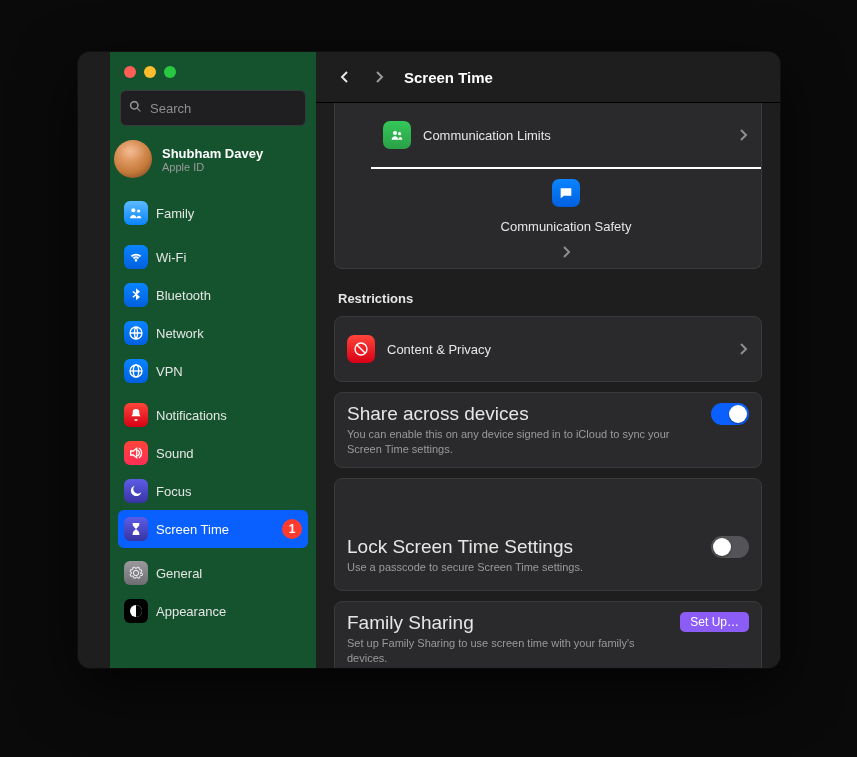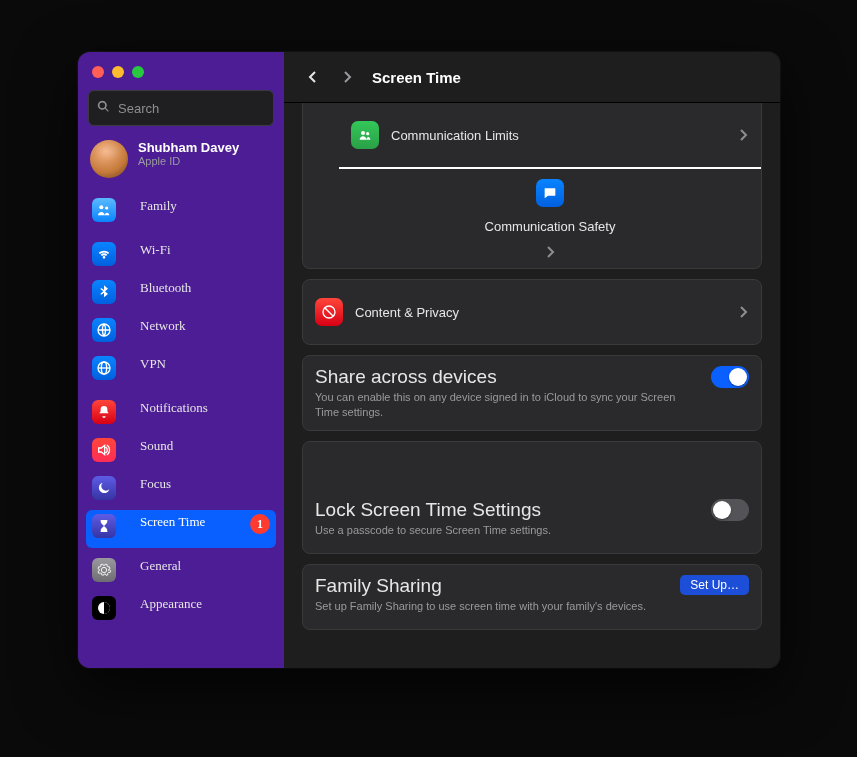--- a/index.html
+++ b/index.html
@@ -1,36 +1,36 @@
 <!DOCTYPE html>
 <html><head>
 <meta charset="utf-8">
 <style>
   html,body{margin:0;padding:0;background:#0a0a0a;font-family:-apple-system,BlinkMacSystemFont,"Segoe UI",Helvetica,Arial,sans-serif;font-size:13px;color:#e6e6e6;width:857px;height:757px;overflow:hidden;}
   .window{position:absolute;left:78px;top:52px;width:702px;height:616px;background:#1e1e1e;border-radius:12px;box-shadow:0 20px 60px rgba(0,0,0,.7),0 0 0 1px rgba(255,255,255,.05);display:flex;overflow:hidden;}
-  .sidebar{width:206px;background:#4c1d95;display:flex;flex-direction:column;overflow:hidden;}
+  .sidebar{width:206px;background:#14532d;display:flex;flex-direction:column;overflow:hidden;margin-left:32px;}
   .traffic{display:flex;gap:8px;padding:14px 14px 8px 14px;}
   .traffic .dot{width:12px;height:12px;border-radius:50%;}
   .dot.red{background:#ff5f57;}
   .dot.yellow{background:#febc2e;}
   .dot.green{background:#28c840;}
   .search-wrap{padding:4px 10px 8px;}
   .search{display:flex;align-items:center;gap:6px;background:#1f1f21;border:1px solid #3a3a3c;border-radius:6px;padding:4px 8px;height:26px;}
   .search svg{width:13px;height:13px;fill:#8e8e92;}
   .search input{background:transparent;border:none;outline:none;color:#e6e6e6;font-size:13px;flex:1;}
   .search input::placeholder{color:#8e8e92;}
-  .profile{display:flex;align-items:flex-start;gap:10px;padding:6px 12px 10px 12px;}
+  .profile{display:flex;align-items:center;gap:10px;padding:6px 12px 10px 4px;}
   .avatar{width:38px;height:38px;border-radius:50%;background:radial-gradient(circle at 40% 30%,#f4b183,#c57a3a 60%,#6b3a1a);position:relative;overflow:hidden;}
   .avatar::after{content:"";position:absolute;inset:0;background:radial-gradient(ellipse 60% 40% at 50% 30%,rgba(255,255,255,.15),transparent 60%);}
   .profile .name{font-weight:600;font-size:13px;color:#fff;}
   .profile .sub{font-size:11px;color:#9a9a9e;}
   .nav{flex:1;overflow-y:auto;padding:0 8px 8px;}
   .nav::-webkit-scrollbar{width:0;}
   .group{margin-top:6px;}
-  .item{display:flex;align-items:flex-start;gap:24px;padding:4px 6px;border-radius:6px;cursor:default;position:relative;height:30px;font-family:Liberation Serif, serif;}
+  .item{display:flex;align-items:center;gap:8px;padding:4px 6px;border-radius:6px;cursor:default;position:relative;height:30px;}
   .item.selected{background:#0a60ff;}
   .item .label{font-size:13px;color:#e6e6e6;}
   .item.selected .label{color:#fff;font-weight:500;}
   .icon-box{width:24px;height:24px;border-radius:6px;display:flex;align-items:center;justify-content:center;flex-shrink:0;}
   .icon-box svg{width:16px;height:16px;fill:#fff;}
   .family{background:linear-gradient(#5bbaff,#0a84ff);}
   .wifi{background:linear-gradient(#0a84ff,#0060df);}
   .bluetooth{background:linear-gradient(#0a84ff,#0060df);}
   .network{background:linear-gradient(#0a84ff,#0060df);}
   .vpn{background:linear-gradient(#0a84ff,#0060df);}
@@ -62,21 +62,21 @@
   .comm-safety{background:linear-gradient(#0a84ff,#0060df);}
   .content-privacy{background:linear-gradient(#ff453a,#d70015);}
   .section-title{font-size:13px;font-weight:600;color:#e6e6e6;margin:22px 4px 6px;}
   .row-col{display:flex;flex-direction:column;align-items:flex-start;flex:1;gap:2px;}
   .row-col .t{font-size:19px;color:#e6e6e6;}
   .row-col .d{font-size:11px;color:#9a9a9e;line-height:1.35;}
   .toggle{width:38px;height:22px;border-radius:11px;background:#545458;position:relative;flex-shrink:0;}
   .toggle.on{background:#0a60ff;}
   .toggle::after{content:"";position:absolute;top:2px;left:2px;width:18px;height:18px;border-radius:50%;background:#fff;box-shadow:0 1px 2px rgba(0,0,0,.4);transition:none;}
   .toggle.on::after{left:18px;}
-  .setup-btn{background:#1d4ed8;border-radius:5px;padding:3px 10px;font-size:12px;color:#fff;}
+  .setup-btn{background:#8b5cf6;border-radius:5px;padding:3px 10px;font-size:12px;color:#fff;}
   .marker2{width:20px;height:20px;border-radius:50%;background:#ff3b30;display:flex;align-items:center;justify-content:center;color:#fff;font-weight:700;font-size:12px;position:absolute;right:12px;bottom:8px;}
   .row.rel{position:relative;align-items:flex-start;}
   .row.rel .toggle{position:absolute;right:12px;top:10px;}
   .row.rel .row-col{padding-right:46px;}
 </style>
 </head>
 <body>
 
 <div class="window">
 
@@ -251,20 +251,21 @@
                 <path d="M4 5h16v11H9l-5 4V5z"></path>
               </svg>
           </div>
           <div class="row-label">Communication Safety</div>
           <svg class="chev" viewBox="0 0 12 12">
               <path d="M4 1l5 5-5 5"></path>
             </svg>
         </div>
       </div>
 
+      <div class="section-title">Restrictions</div>
 
       <div class="card">
         <div class="row">
           <div class="icon-box content-privacy">
             <svg viewBox="0 0 24 24">
                 <circle cx="12" cy="12" r="9" fill="none" stroke="#fff" stroke-width="2"></circle>
                 <path d="M6 6l12 12" stroke="#fff" stroke-width="2"></path>
               </svg>
           </div>
           <div class="row-label">Content &amp; Privacy</div>

